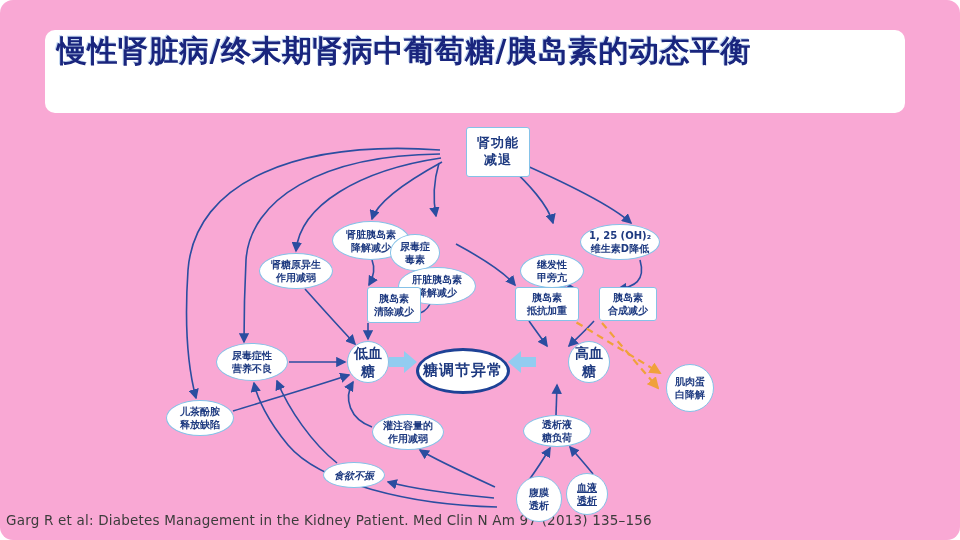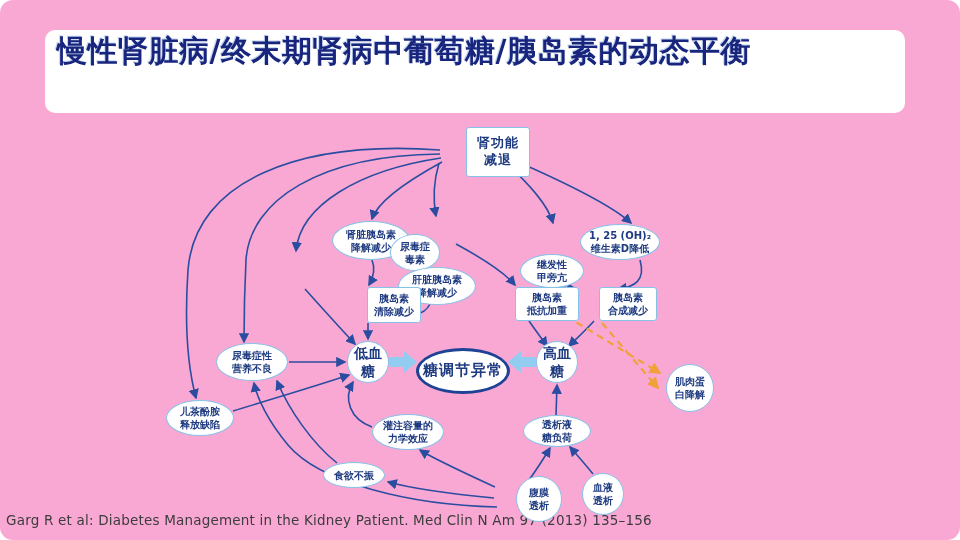--- a/index.html
+++ b/index.html
@@ -86,20 +86,22 @@
 
   <div class="node rect top-node" style="left:440px;top:127px;width:64px;height:50px;">肾功能
 减退</div>
 
   <div class="node ellipse" style="left:332px;top:221px;width:78px;height:39px;">肾脏胰岛素
 降解减少</div>
 
   <div class="node ellipse" style="left:390px;top:218px;width:50px;height:37px;margin-top:16px;">尿毒症
 毒素</div>
 
+  <div class="node ellipse" style="left:259px;top:253px;width:74px;height:36px;">肾糖原异生
+作用减弱</div>
 
   <div class="node ellipse" style="left:398px;top:267px;width:78px;height:38px;">肝脏胰岛素
 降解减少</div>
 
   <div class="node rect" style="left:341px;top:287px;width:54px;height:36px;">胰岛素
 清除减少</div>
 
   <div class="node ellipse" style="left:520px;top:225px;width:64px;height:34px;margin-top:29px;">继发性
 甲旁亢</div>
 
@@ -109,40 +111,40 @@
   <div class="node rect" style="left:489px;top:287px;width:64px;height:34px;">胰岛素
 抵抗加重</div>
 
   <div class="node rect" style="left:573px;top:287px;width:58px;height:34px;">胰岛素
 合成减少</div>
 
   <div class="node ellipse blood" style="left:347px;top:341px;width:42px;height:42px;">低血糖</div>
 
   <div class="node main-node" style="left:416px;top:348px;width:94px;height:46px;">糖调节异常</div>
 
-  <div class="node ellipse blood" style="left:536px;top:341px;width:42px;height:42px;">高血糖</div>
+  <div class="node ellipse blood" style="left:568px;top:341px;width:42px;height:42px;">高血糖</div>
 
   <div class="node ellipse" style="left:216px;top:343px;width:72px;height:38px;">尿毒症性
 营养不良</div>
 
   <div class="node ellipse" style="left:166px;top:400px;width:68px;height:36px;">儿茶酚胺
 释放缺陷</div>
 
   <div class="node ellipse" style="left:372px;top:414px;width:72px;height:36px;">灌注容量的
-力学效应</div>
+作用减弱</div>
 
-  <div class="node ellipse" style="left:323px;top:462px;width:62px;height:26px;">食欲不振</div>
+  <div class="node ellipse" style="left:323px;top:462px;width:62px;height:26px;font-style:italic;">食欲不振</div>
 
   <div class="node ellipse" style="left:516px;top:476px;width:46px;height:46px;">腹膜
 透析</div>
 
   <div class="node ellipse" style="left:523px;top:415px;width:68px;height:32px;">透析液
 糖负荷</div>
 
-  <div class="node ellipse" style="left:582px;top:473px;width:42px;height:42px;">血液
+  <div class="node ellipse" style="left:566px;top:473px;width:42px;height:42px;text-decoration:underline;">血液
 透析</div>
 
   <div class="node ellipse" style="left:666px;top:364px;width:48px;height:48px;text-align:center;">肌肉蛋
 白降解</div>
 
   <div class="citation">Garg R et al: Diabetes Management in the Kidney Patient. Med Clin N Am 97 (2013) 135–156</div>
 
 </div>
 
 </body></html>

